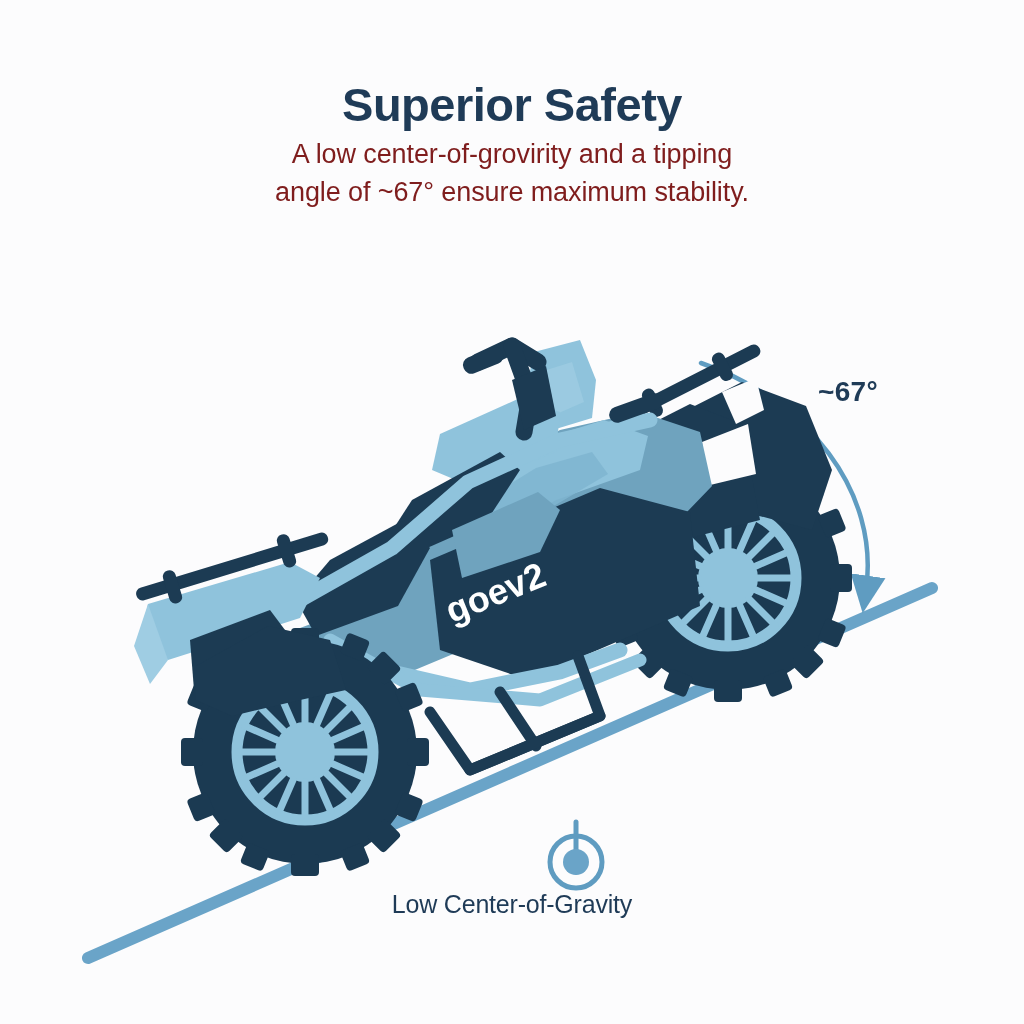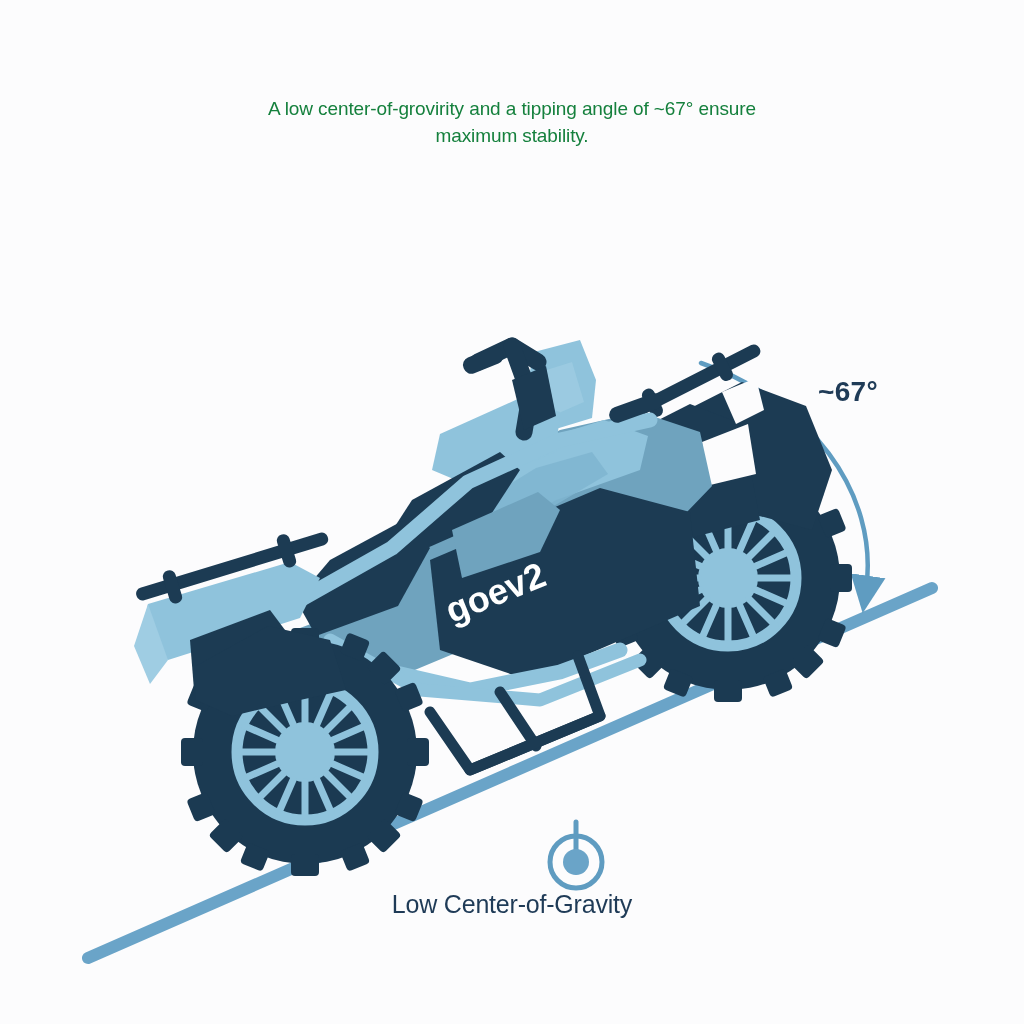--- a/index.html
+++ b/index.html
@@ -30,25 +30,25 @@
   }
   #title {
     font-size: 47px;
     font-weight: bold;
     color: #1f3b57;
     letter-spacing: -0.5px;
     line-height: 1.15;
     margin: 0;
   }
   #subtitle {
-    margin: 18px auto 0 auto;
+    margin: 3px auto 0 auto;
     width: 500px;
-    font-size: 19px;
+    font-size: 27px;
     line-height: 1.42;
-    color: #15803d;
+    color: #7f1d1d;
     letter-spacing: -0.1px;
   }
 
   
   #scene {
     position: absolute;
     top: 0;
     left: 0;
     width: 1024px;
     height: 1024px;
@@ -76,20 +76,21 @@
     color: #1f3b57;
     letter-spacing: -0.2px;
   }
 </style>
 </head>
 <body>
 
 <div id="stage">
 
   <div id="header">
+    <div id="title">Superior Safety</div>
     <div id="subtitle">A low center-of-grovirity and a tipping angle of ~67° ensure maximum stability.</div>
   </div>
 
   <svg id="scene" viewBox="0 0 1024 1024">
     <defs>
       <marker id="arrowhead" markerWidth="9" markerHeight="9" refX="3.2" refY="4.5" orient="auto">
         <path d="M0,0.6 L8.4,4.5 L0,8.4 Z" fill="#5f9cc1"></path>
       </marker>
       <clipPath id="tire-clip-front">
         <circle cx="305" cy="752" r="98"></circle>

